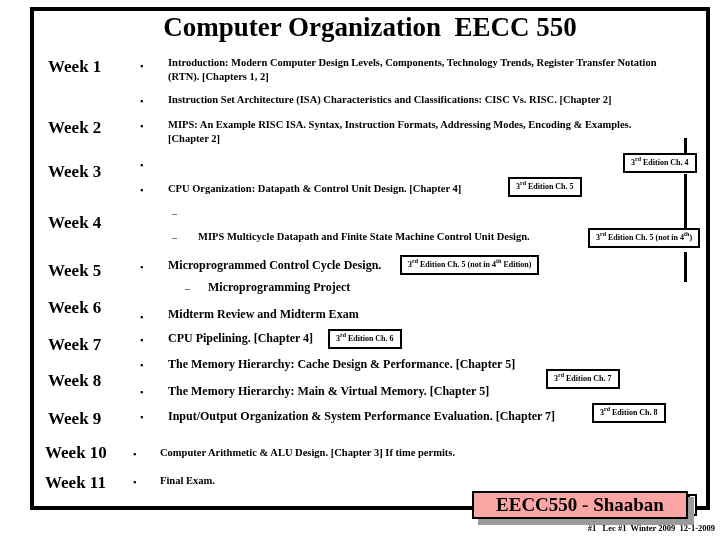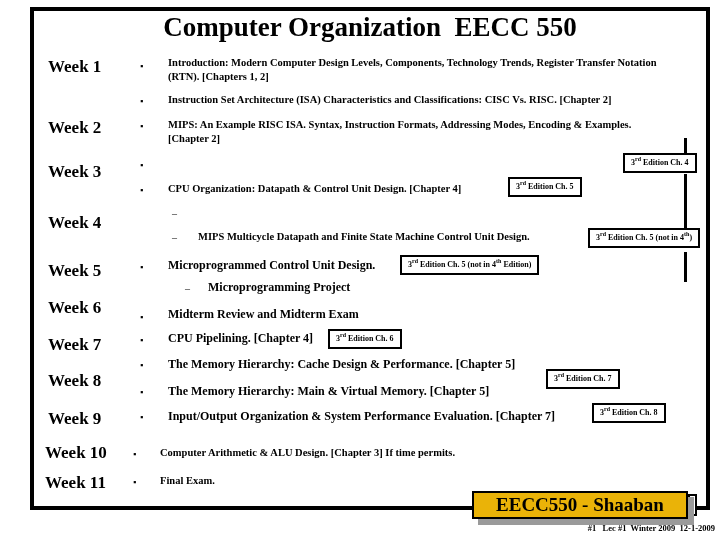--- a/index.html
+++ b/index.html
@@ -118,21 +118,21 @@
     height: 28px;
     background: #9a9a9a;
     z-index: 6;
   }
   #banner {
     position: absolute;
     left: 472px;
     top: 491px;
     width: 216px;
     height: 28px;
-    background: #eab308;
+    background: #fca5a5;
     border: 2px solid #000;
     box-sizing: border-box;
     z-index: 7;
     text-align: center;
     font-family: "Liberation Serif", "DejaVu Serif", serif;
     font-weight: bold;
     font-size: 19px;
     line-height: 24px;
     white-space: nowrap;
   }
@@ -203,21 +203,21 @@
   <div class="item" style="left:168px; top:93px; width:520px;">Instruction Set Architecture (ISA) Characteristics and Classifications: CISC Vs. RISC.  [Chapter 2]</div>
 
   <div class="item" style="left:168px; top:118px; width:470px;">MIPS: An Example RISC ISA. Syntax, Instruction Formats, Addressing Modes, Encoding &amp; Examples. [Chapter 2]</div>
 
 
   <div class="item" style="left:168px; top:182px; width:340px;">CPU Organization: Datapath &amp; Control Unit Design.  [Chapter 4]</div>
 
 
   <div class="item" style="left:198px; top:230px; width:400px;">MIPS Multicycle Datapath and Finite State Machine Control Unit Design.</div>
 
-  <div class="item big" style="left:168px; top:258px; width:230px;">Microprogrammed Control Unit Design.</div>
+  <div class="item big" style="left:168px; top:258px; width:230px;">Microprogrammed Control Cycle Design.</div>
 
   <div class="item big" style="left:208px; top:280px; width:250px;">Microprogramming Project</div>
 
   <div class="item big" style="left:168px; top:307px; width:300px;">Midterm Review and Midterm Exam</div>
 
   <div class="item big" style="left:168px; top:331px; width:180px;">CPU Pipelining. [Chapter 4]</div>
 
   <div class="item big" style="left:168px; top:357px; width:400px;">The Memory Hierarchy: Cache Design &amp; Performance. [Chapter 5]</div>
 
   <div class="item big" style="left:168px; top:384px; width:400px;">The Memory Hierarchy: Main &amp; Virtual Memory. [Chapter 5]</div>

